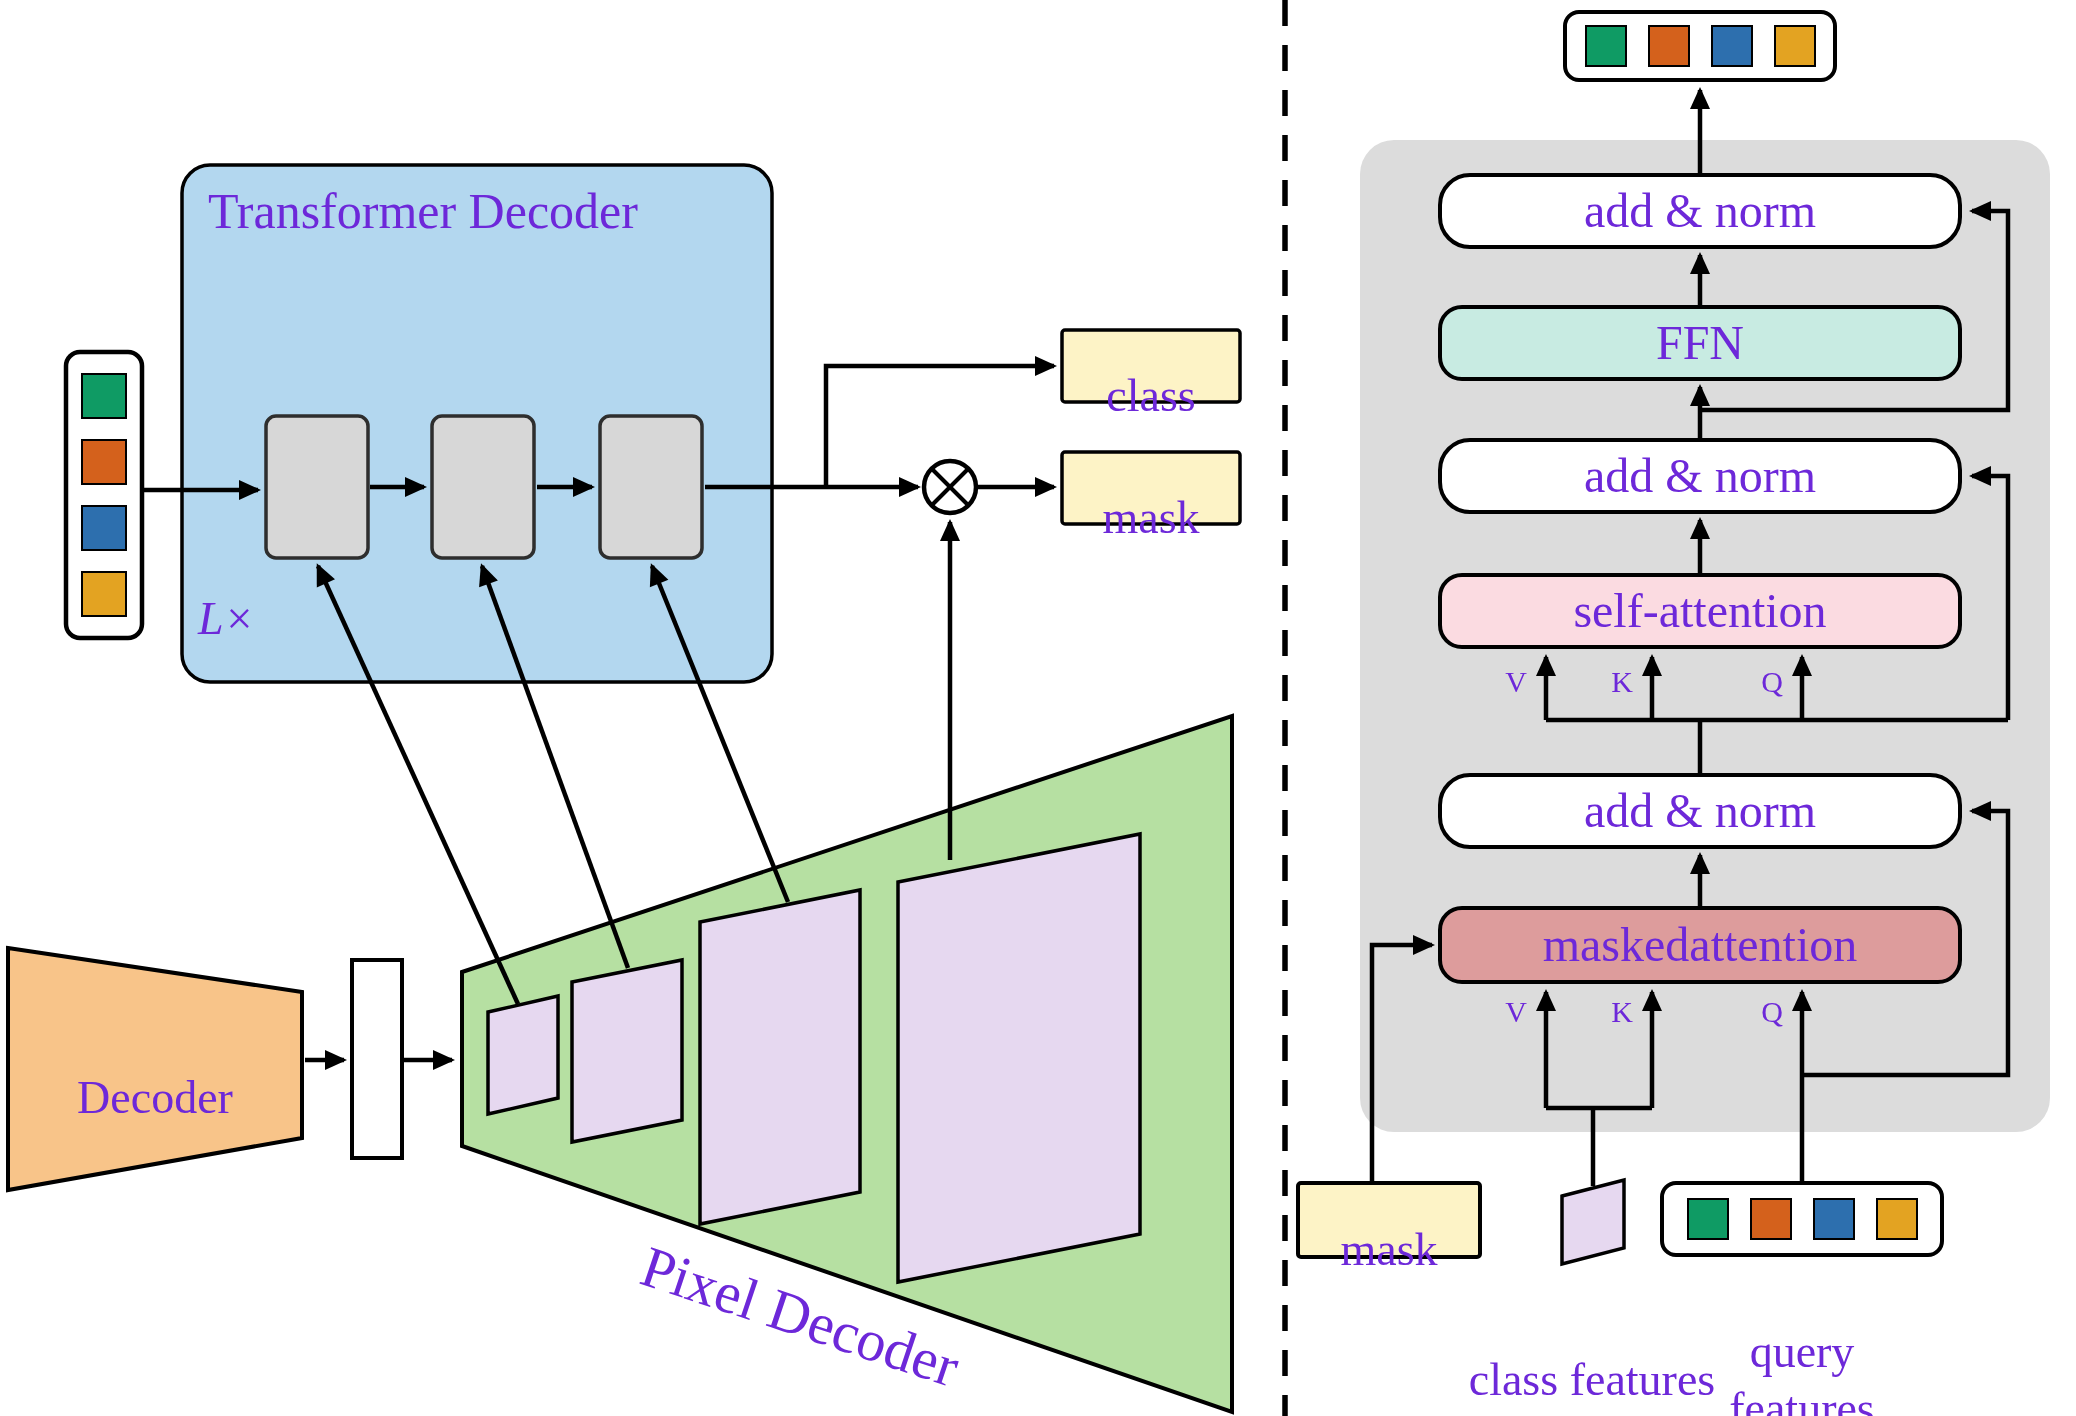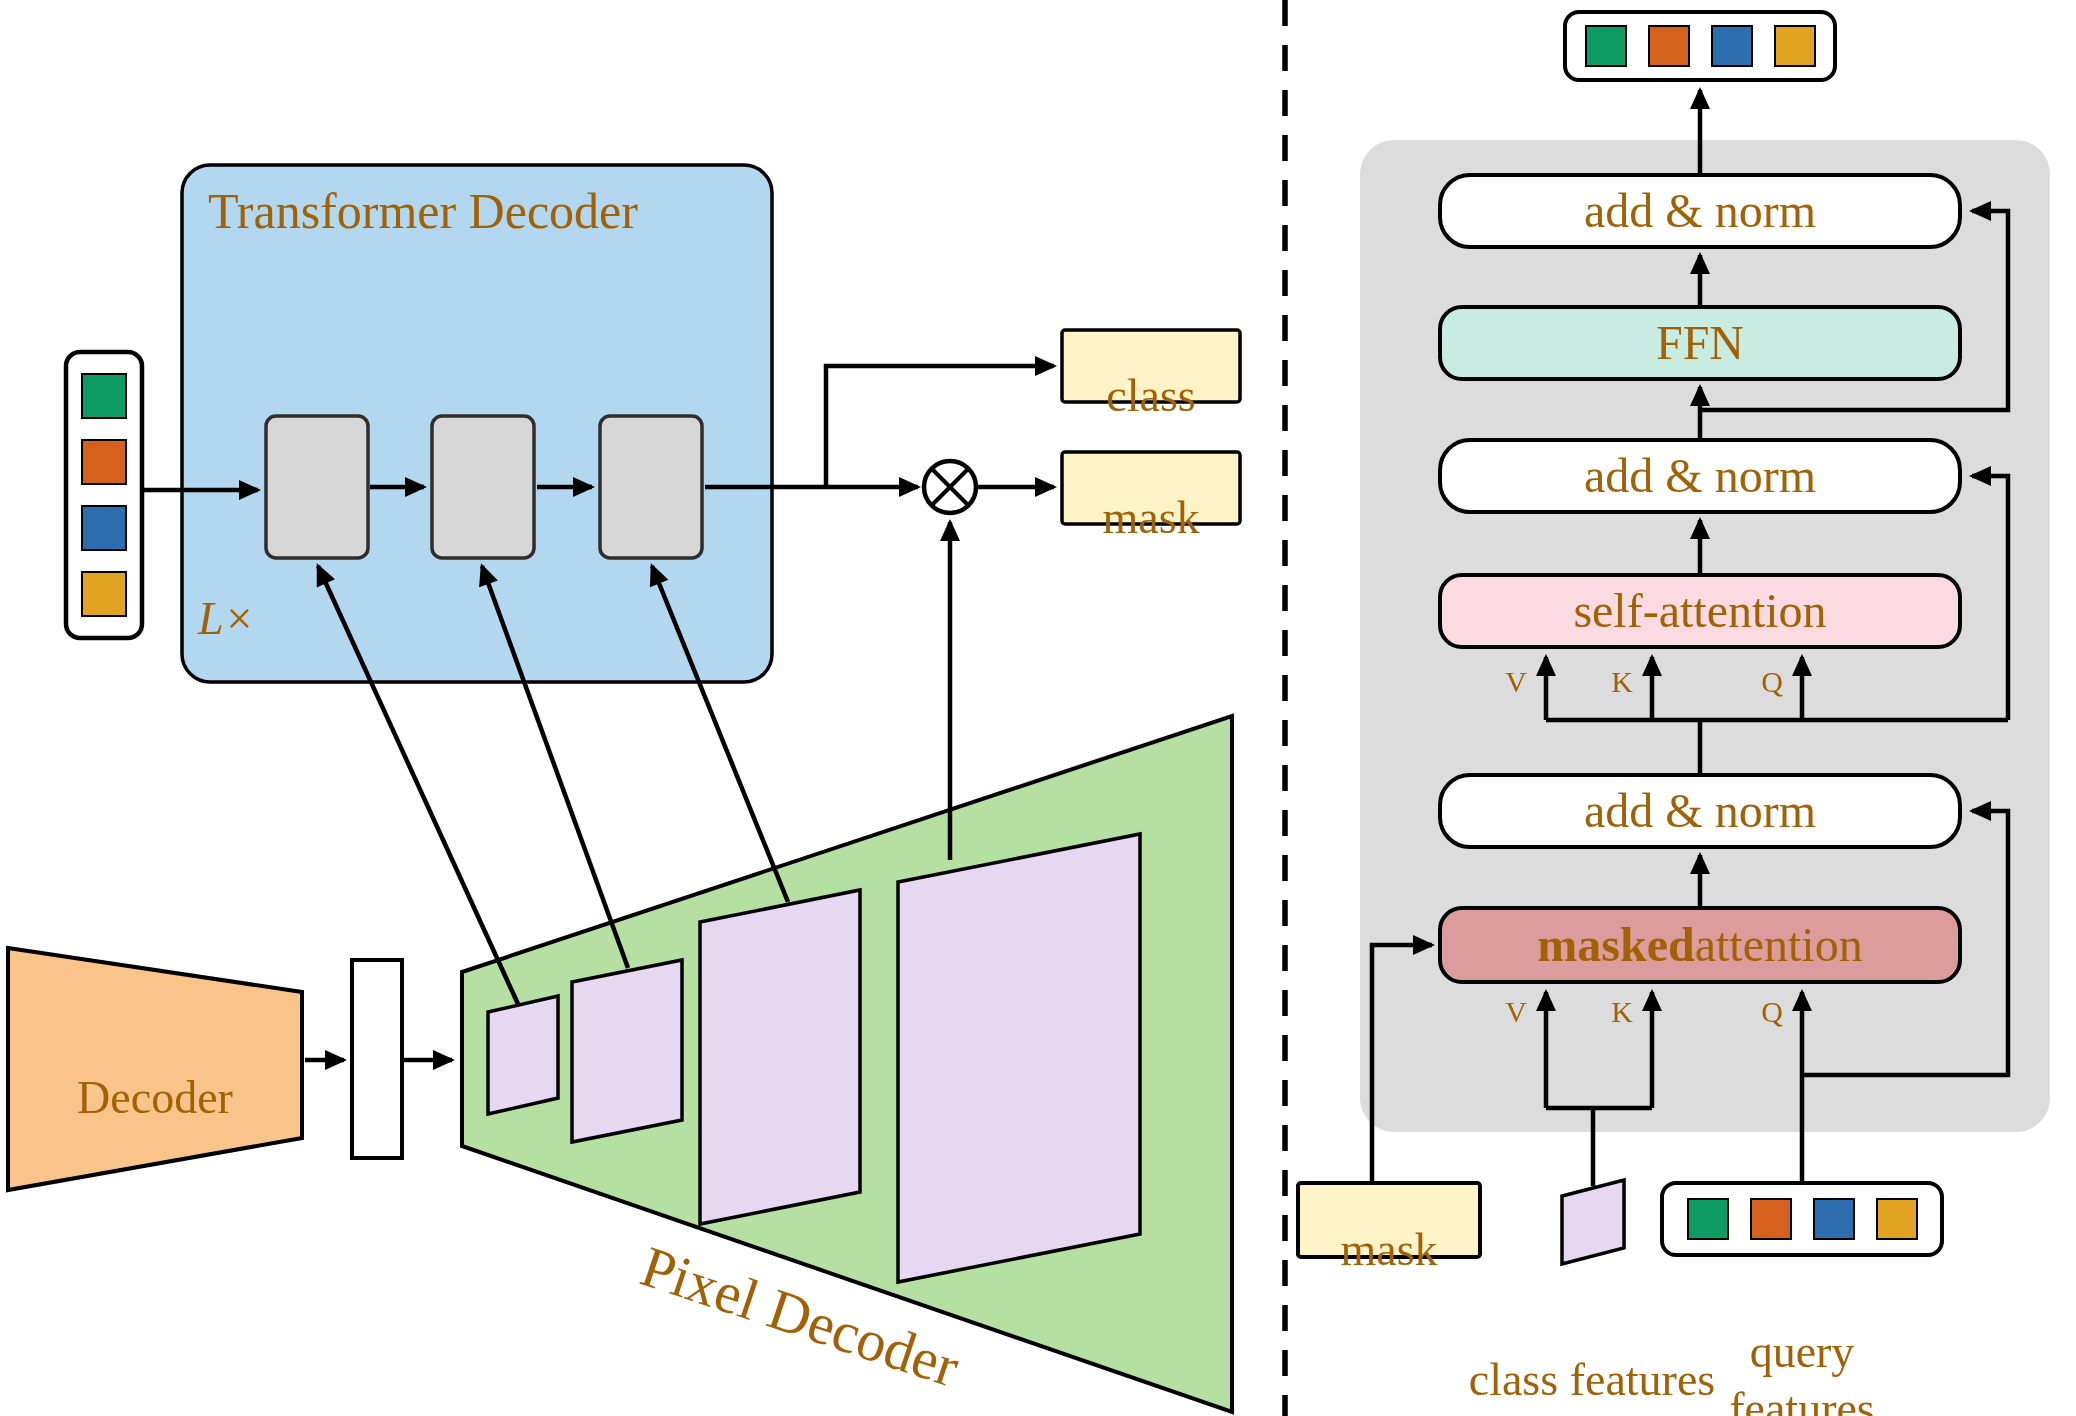--- a/index.html
+++ b/index.html
@@ -1,36 +1,36 @@
 <!DOCTYPE html>
 <html><head>
 <meta charset="utf-8">
 <style>
   html,body{margin:0;padding:0;background:#fff;}
   .canvas{
     position:relative;width:2076px;height:1416px;background:#fff;
-    font-family:"Liberation Serif","DejaVu Serif",serif;color:#a16207;overflow:hidden;
+    font-family:"Liberation Serif","DejaVu Serif",serif;color:#6d28d9;overflow:hidden;
   }
   .canvas > svg{position:absolute;left:0;top:0;}
   .lbl{
     position:absolute;display:flex;align-items:center;justify-content:center;
     text-align:center;line-height:1.2;white-space:normal;
   }
   .title{
     position:absolute;left:208px;top:180px;width:440px;
     font-size:50px;line-height:1.26;text-align:left;
   }
   .lx{position:absolute;left:198px;top:592px;font-size:46px;font-style:italic;}
   .t30{font-size:30px;}
   .t46{font-size:46px;margin-top:30px;}
   .t48{font-size:48px;}
   .t58{font-size:58px;}
   .wrap2{line-height:1.25;}
   .rot{transform:rotate(18.5deg);}
-  .bold{font-weight:bold;}
+  .bold{font-weight:normal;}
 </style>
 </head>
 <body>
 
 <div class="canvas">
 
   <svg width="2076" height="1416" viewBox="0 0 2076 1416">
     <defs>
       <marker id="ah" markerUnits="userSpaceOnUse" markerWidth="26" markerHeight="22" refX="20" refY="11" orient="auto">
         <path d="M1,1 L23,11 L1,21 Z" fill="#000"></path>

